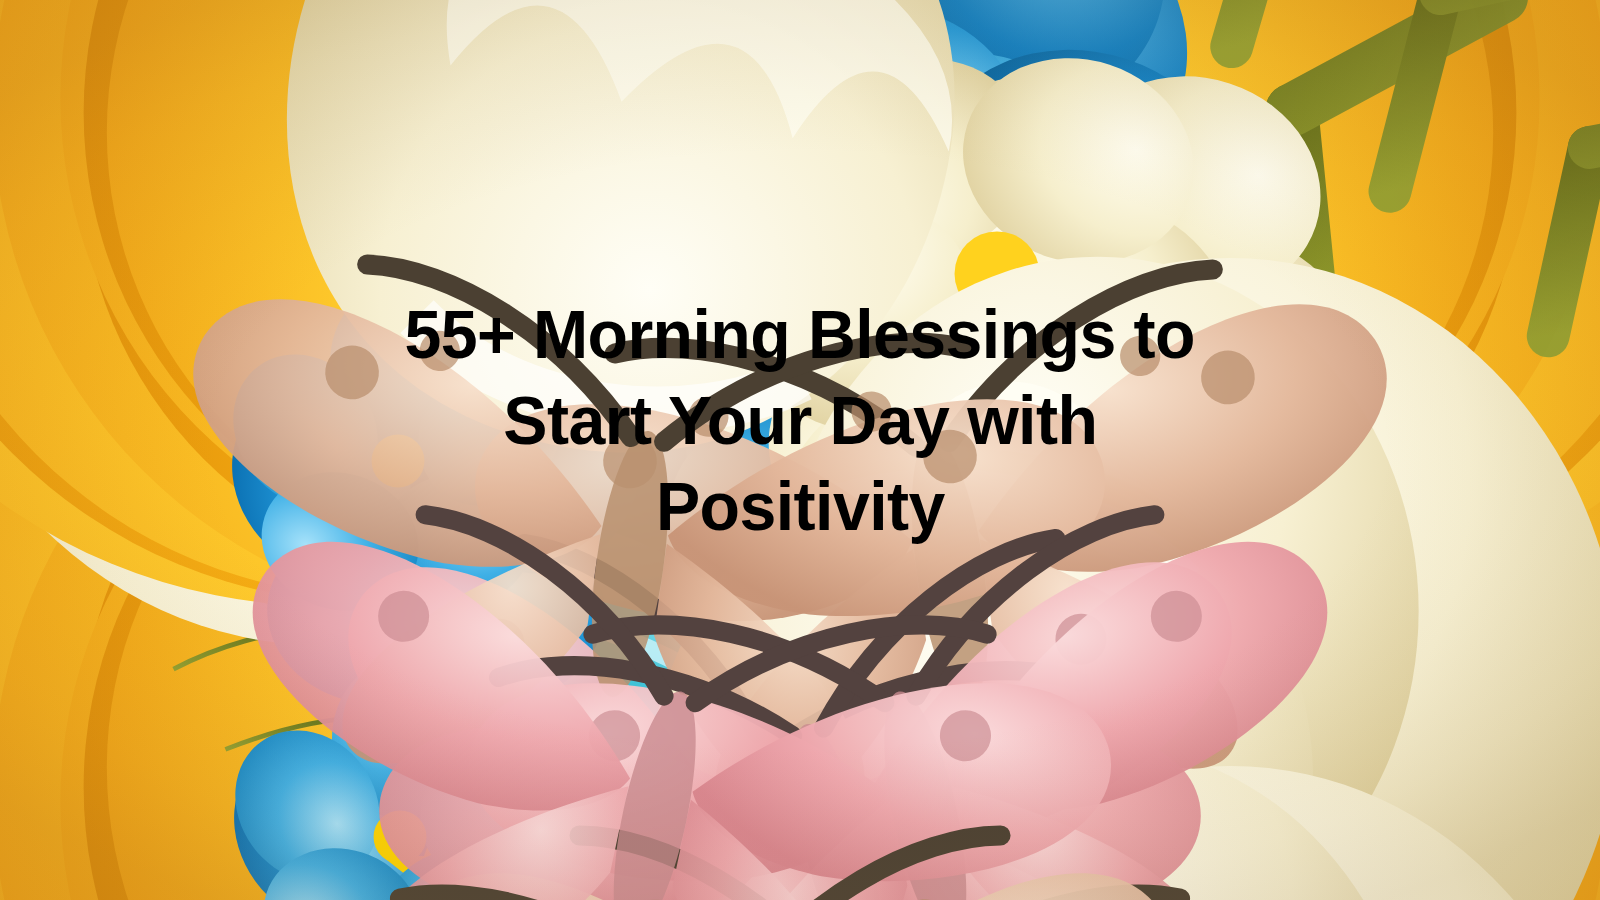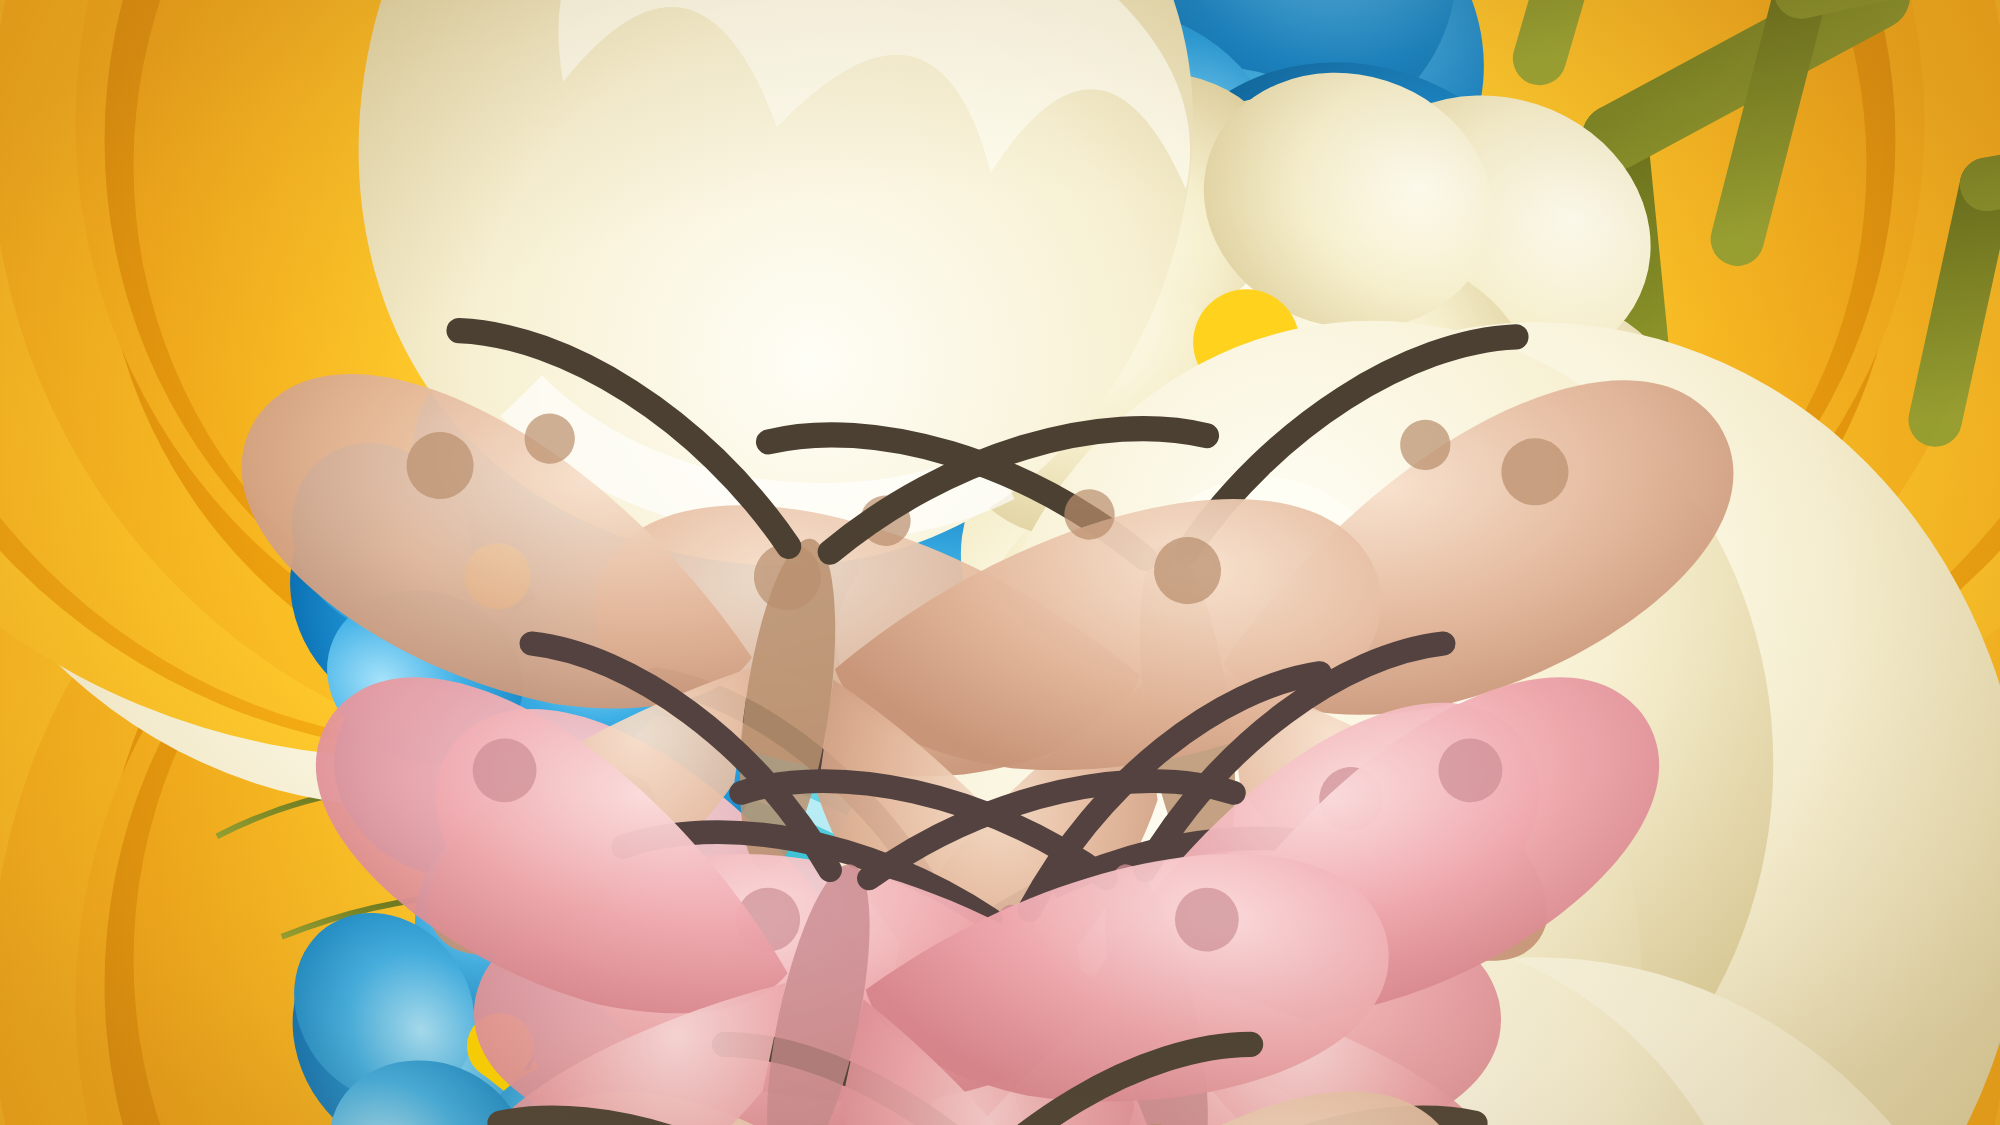--- a/index.html
+++ b/index.html
@@ -518,14 +518,19 @@
         <use href="#bflyPink" transform="translate(1348,556) rotate(12) scale(-.78,.78)"></use>
       </g>
       <g>
         <use href="#bfly" transform="translate(1336,640) rotate(-6) scale(-.82,.82)"></use>
       </g>
     </svg>
   </div>
 
   <div class="paper-vignette"></div>
 
+  <div class="title-wrap">
+    <div class="title-line">55+ Morning Blessings to</div>
+    <div class="title-line">Start Your Day with</div>
+    <div class="title-line">Positivity</div>
+  </div>
 
 </div>
 
 </body></html>

